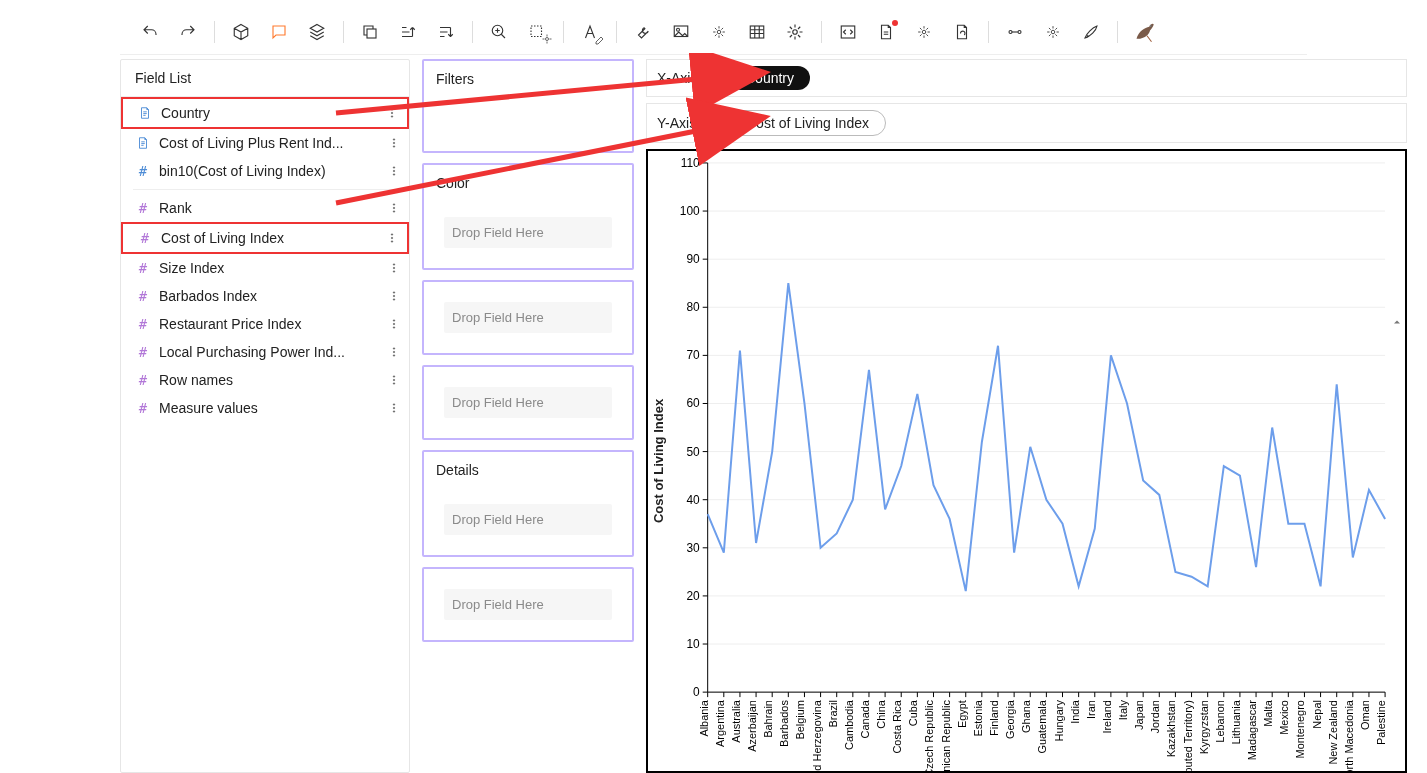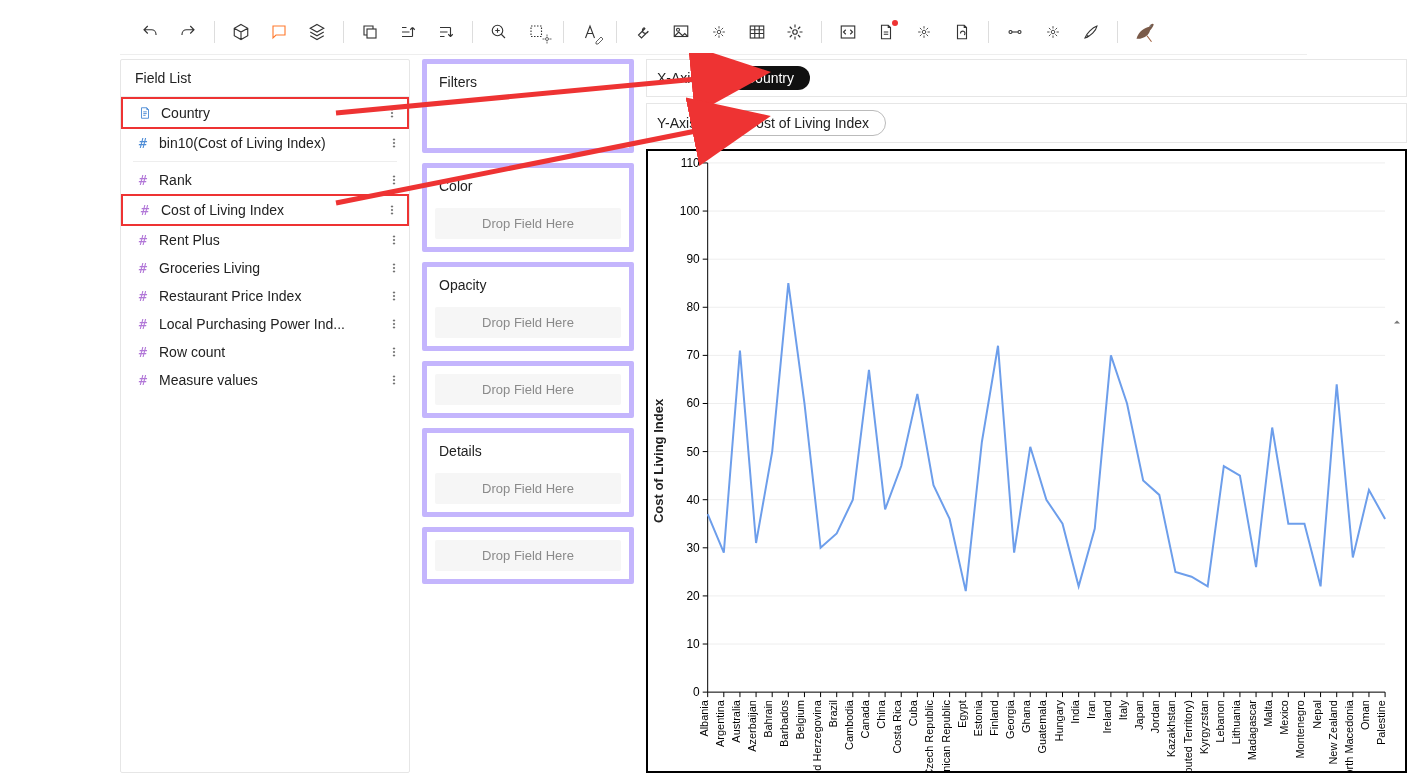--- a/index.html
+++ b/index.html
@@ -35,24 +35,24 @@
 .field-row .ico svg { width: 14px; height: 14px; stroke-width: 1.6; fill: none; }
 .field-label { flex: 1; font-size: 14px; white-space: nowrap; overflow: hidden; text-overflow: ellipsis; }
 .field-row .more { width: 18px; display: flex; align-items: center; justify-content: center; }
 .field-row .more svg { width: 12px; height: 14px; stroke: #555; fill: #555; }
 .field-divider { height: 0; border-top: 1px solid #eee; margin: 4px 12px; }
 .hl-red { border: 2px solid #e33; }
 .ico-hash { font-family: monospace; font-size: 14px; }
 
 
 .shelves { width: 212px; display: flex; flex-direction: column; gap: 10px; }
-.shelf { border: 5px solid #c4b5fd; border-radius: 2px; }
+.shelf { border: 2px solid #c4b5fd; border-radius: 2px; }
 .shelf-title { font-size: 14px; padding: 10px 12px 6px 12px; }
 .drop-zone {
-  margin: 8px; padding: 8px; text-align: center; color: #8a8a8a; background: #f6f6f6;
+  margin: 20px; padding: 8px; text-align: left; color: #8a8a8a; background: #f6f6f6;
   border-radius: 2px; font-size: 13px;
 }
 
 
 .chart-pane { flex: 1; display: flex; flex-direction: column; position: relative; }
 .axis-bar { display: flex; align-items: center; border: 1px solid #e6e6e6; margin-bottom: 6px; padding: 6px 10px; gap: 12px; }
 .axis-lab { width: 60px; font-size: 14px; }
 .chip { padding: 4px 16px; border-radius: 16px; font-size: 14px; }
 .chip-dark { background: #111; color: #fff; }
 .chip-light { background: #fff; color: #222; border: 1px solid #bbb; }
@@ -243,20 +243,36 @@
             <span class="more">
               <svg viewBox="0 0 24 24">
                 <circle cx="12" cy="5" r="1.5"></circle>
                 <circle cx="12" cy="12" r="1.5"></circle>
                 <circle cx="12" cy="19" r="1.5"></circle>
               </svg>
             </span>
           </div>
           <div class="field-row">
             <span class="ico">
+              <svg viewBox="0 0 24 24" stroke="#4f8dd6">
+                <path d="M6 3h9l3 3v15H6V3zM15 3v3h3"></path>
+                <path d="M9 10h6M9 13h6M9 16h4"></path>
+              </svg>
+            </span>
+            <span class="field-label">Cost of Living Plus Rent Ind...</span>
+            <span class="more">
+              <svg viewBox="0 0 24 24">
+                <circle cx="12" cy="5" r="1.5"></circle>
+                <circle cx="12" cy="12" r="1.5"></circle>
+                <circle cx="12" cy="19" r="1.5"></circle>
+              </svg>
+            </span>
+          </div>
+          <div class="field-row">
+            <span class="ico">
               <span class="ico-hash" style="color:#4f8dd6;font-style:italic">#</span>
             </span>
             <span class="field-label">bin10(Cost of Living Index)</span>
             <span class="more">
               <svg viewBox="0 0 24 24">
                 <circle cx="12" cy="5" r="1.5"></circle>
                 <circle cx="12" cy="12" r="1.5"></circle>
                 <circle cx="12" cy="19" r="1.5"></circle>
               </svg>
             </span>
@@ -287,34 +303,34 @@
                 <circle cx="12" cy="5" r="1.5"></circle>
                 <circle cx="12" cy="12" r="1.5"></circle>
                 <circle cx="12" cy="19" r="1.5"></circle>
               </svg>
             </span>
           </div>
           <div class="field-row">
             <span class="ico">
               <span class="ico-hash" style="color:#b278d8;font-style:italic">#</span>
             </span>
-            <span class="field-label">Rent Plus</span>
-            <span class="more">
-              <svg viewBox="0 0 24 24">
-                <circle cx="12" cy="5" r="1.5"></circle>
-                <circle cx="12" cy="12" r="1.5"></circle>
-                <circle cx="12" cy="19" r="1.5"></circle>
-              </svg>
-            </span>
-          </div>
-          <div class="field-row">
-            <span class="ico">
-              <span class="ico-hash" style="color:#b278d8;font-style:italic">#</span>
-            </span>
-            <span class="field-label">Groceries Living</span>
+            <span class="field-label">Size Index</span>
+            <span class="more">
+              <svg viewBox="0 0 24 24">
+                <circle cx="12" cy="5" r="1.5"></circle>
+                <circle cx="12" cy="12" r="1.5"></circle>
+                <circle cx="12" cy="19" r="1.5"></circle>
+              </svg>
+            </span>
+          </div>
+          <div class="field-row">
+            <span class="ico">
+              <span class="ico-hash" style="color:#b278d8;font-style:italic">#</span>
+            </span>
+            <span class="field-label">Barbados Index</span>
             <span class="more">
               <svg viewBox="0 0 24 24">
                 <circle cx="12" cy="5" r="1.5"></circle>
                 <circle cx="12" cy="12" r="1.5"></circle>
                 <circle cx="12" cy="19" r="1.5"></circle>
               </svg>
             </span>
           </div>
           <div class="field-row">
             <span class="ico">
@@ -339,21 +355,21 @@
                 <circle cx="12" cy="5" r="1.5"></circle>
                 <circle cx="12" cy="12" r="1.5"></circle>
                 <circle cx="12" cy="19" r="1.5"></circle>
               </svg>
             </span>
           </div>
           <div class="field-row">
             <span class="ico">
               <span class="ico-hash" style="color:#b278d8;font-style:italic">#</span>
             </span>
-            <span class="field-label">Row count</span>
+            <span class="field-label">Row names</span>
             <span class="more">
               <svg viewBox="0 0 24 24">
                 <circle cx="12" cy="5" r="1.5"></circle>
                 <circle cx="12" cy="12" r="1.5"></circle>
                 <circle cx="12" cy="19" r="1.5"></circle>
               </svg>
             </span>
           </div>
           <div class="field-row">
             <span class="ico">
@@ -373,21 +389,20 @@
 
     <div class="shelves">
       <div class="shelf" style="height:94px">
         <div class="shelf-title">Filters</div>
       </div>
       <div class="shelf">
         <div class="shelf-title">Color</div>
         <div class="drop-zone">Drop Field Here</div>
       </div>
       <div class="shelf">
-        <div class="shelf-title">Opacity</div>
         <div class="drop-zone">Drop Field Here</div>
       </div>
       <div class="shelf">
         <div class="drop-zone">Drop Field Here</div>
       </div>
       <div class="shelf">
         <div class="shelf-title">Details</div>
         <div class="drop-zone">Drop Field Here</div>
       </div>
       <div class="shelf">

